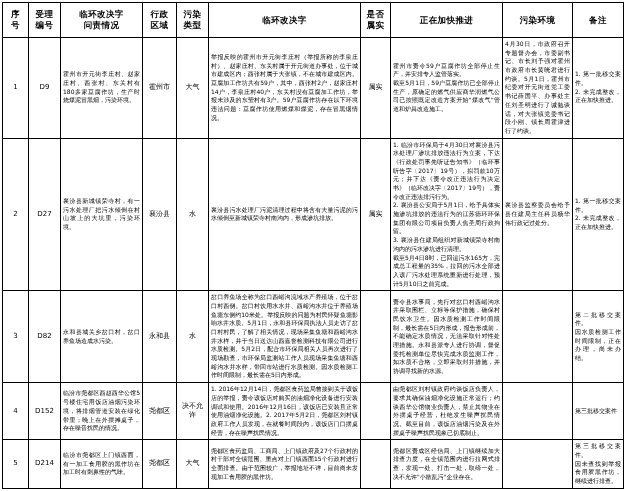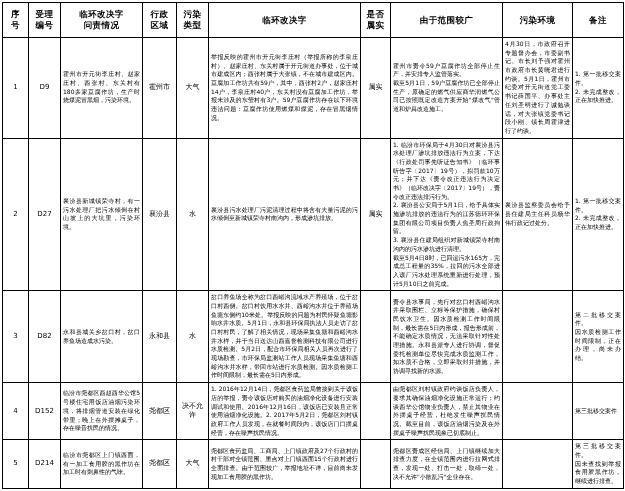--- a/index.html
+++ b/index.html
@@ -120,21 +120,21 @@
             <span class="hl">类型</span>
           </th>
         <th>
             <span class="hl">临环改决字</span>
           </th>
         <th>
             <span class="hl">是否</span>
             <span class="hl">属实</span>
           </th>
         <th>
-            <span class="hl">由于范围较广</span>
+            <span class="hl">正在加快推进</span>
           </th>
         <th>
             <span class="hl">污染环境</span>
           </th>
         <th>
             <span class="hl">备注</span>
           </th>
       </tr>
     </thead>
     <tbody id="tbody">

